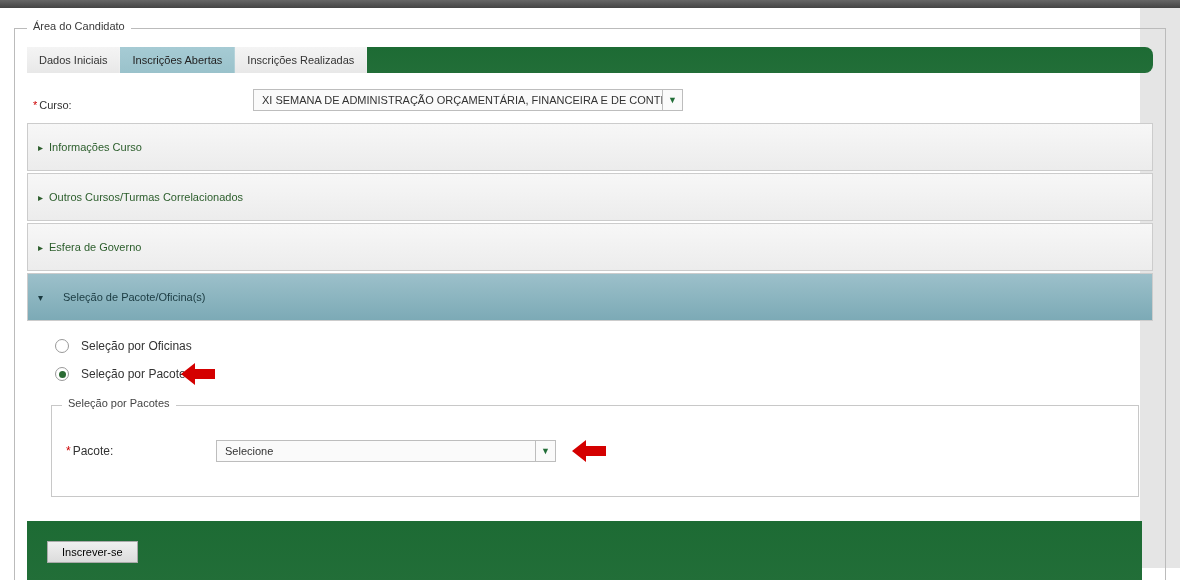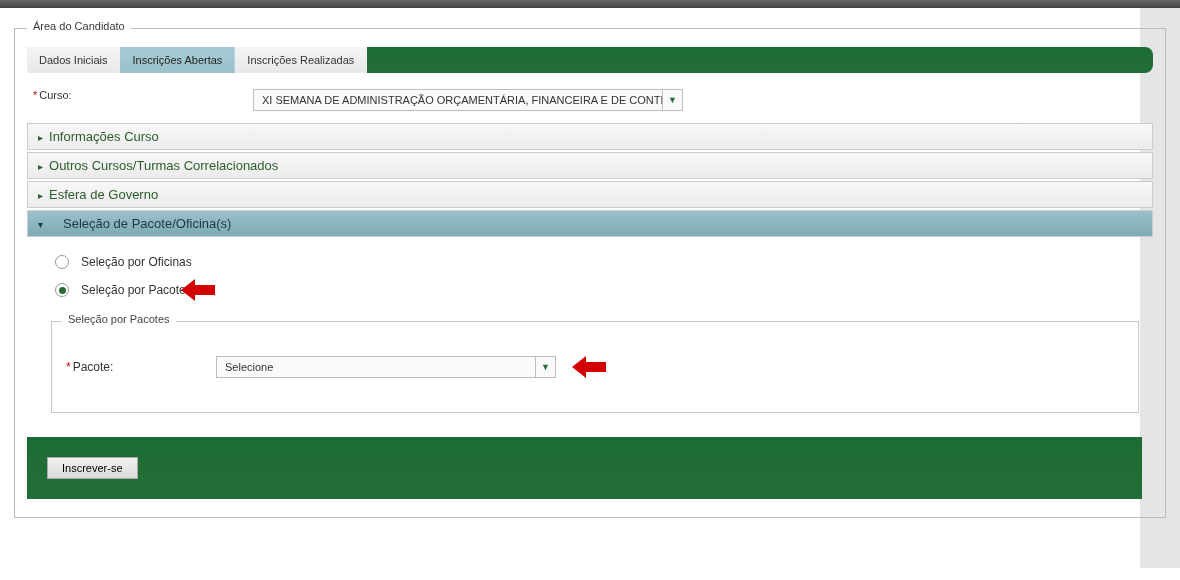--- a/index.html
+++ b/index.html
@@ -18,36 +18,36 @@
     background: linear-gradient(#1d6b34,#226e38); height: 26px; display: flex; align-items: flex-end; border-radius: 8px;
   }
   .tab {
     height: 26px; padding: 0 12px; font-size: 11px; line-height: 26px;
     border-right: 1px solid rgba(255,255,255,0.2); cursor: pointer; color: #fff;
     background: linear-gradient(#f0f0f0,#e5e5e5); color: #333;
   }
   .tab.inactive { background: linear-gradient(#f4f4f4,#e8e8e8); }
   .tab.active { background: linear-gradient(#a6cbd4,#9ac2cb); color: #222; }
   .tab-bar-fill { flex: 1; }
-  .form-row { display: flex; align-items: flex-start; margin: 16px 6px 12px 6px; }
+  .form-row { display: flex; align-items: flex-end; margin: 16px 6px 12px 6px; }
   .req { color: #c00; margin-right: 2px; }
   .label { font-size: 11px; color: #333; width: 220px; }
   .select-box {
     display: flex; align-items: center; border: 1px solid #bdbdbd; background: #fafafa;
     height: 22px; font-size: 11px;
   }
   .select-text { padding: 0 8px; color: #333; flex: 1; white-space: nowrap; overflow: hidden; }
   .select-btn {
     width: 20px; height: 20px; border-left: 1px solid #bdbdbd;
     display: flex; align-items: center; justify-content: center; font-size: 9px; color: #226e38;
     cursor: pointer;
   }
   .accordion-item {
     border: 1px solid #ccc; background: linear-gradient(#f7f7f7,#ececec);
-    padding: 5px 10px; font-size: 13px; color: #2b5d2b; margin-top: 2px; cursor: pointer;
+    padding: 17px 10px; font-size: 11px; color: #2b5d2b; margin-top: 2px; cursor: pointer;
     display: flex; align-items: center; gap: 6px;
   }
   .accordion-item.expanded {
     background: linear-gradient(#9cc0ca,#7caab6); color: #1a3a40; gap: 20px;
   }
   .arrow-right::before { content: "▸"; font-size: 10px; color: #2b5d2b; }
   .arrow-down::before { content: "▾"; font-size: 10px; color: #1a3a40; }
   .radio-row { display: flex; align-items: center; gap: 12px; margin: 10px 0 0 28px; position: relative; }
   .radio {
     width: 14px; height: 14px; border-radius: 50%; border: 1px solid #999; background: #fff;

